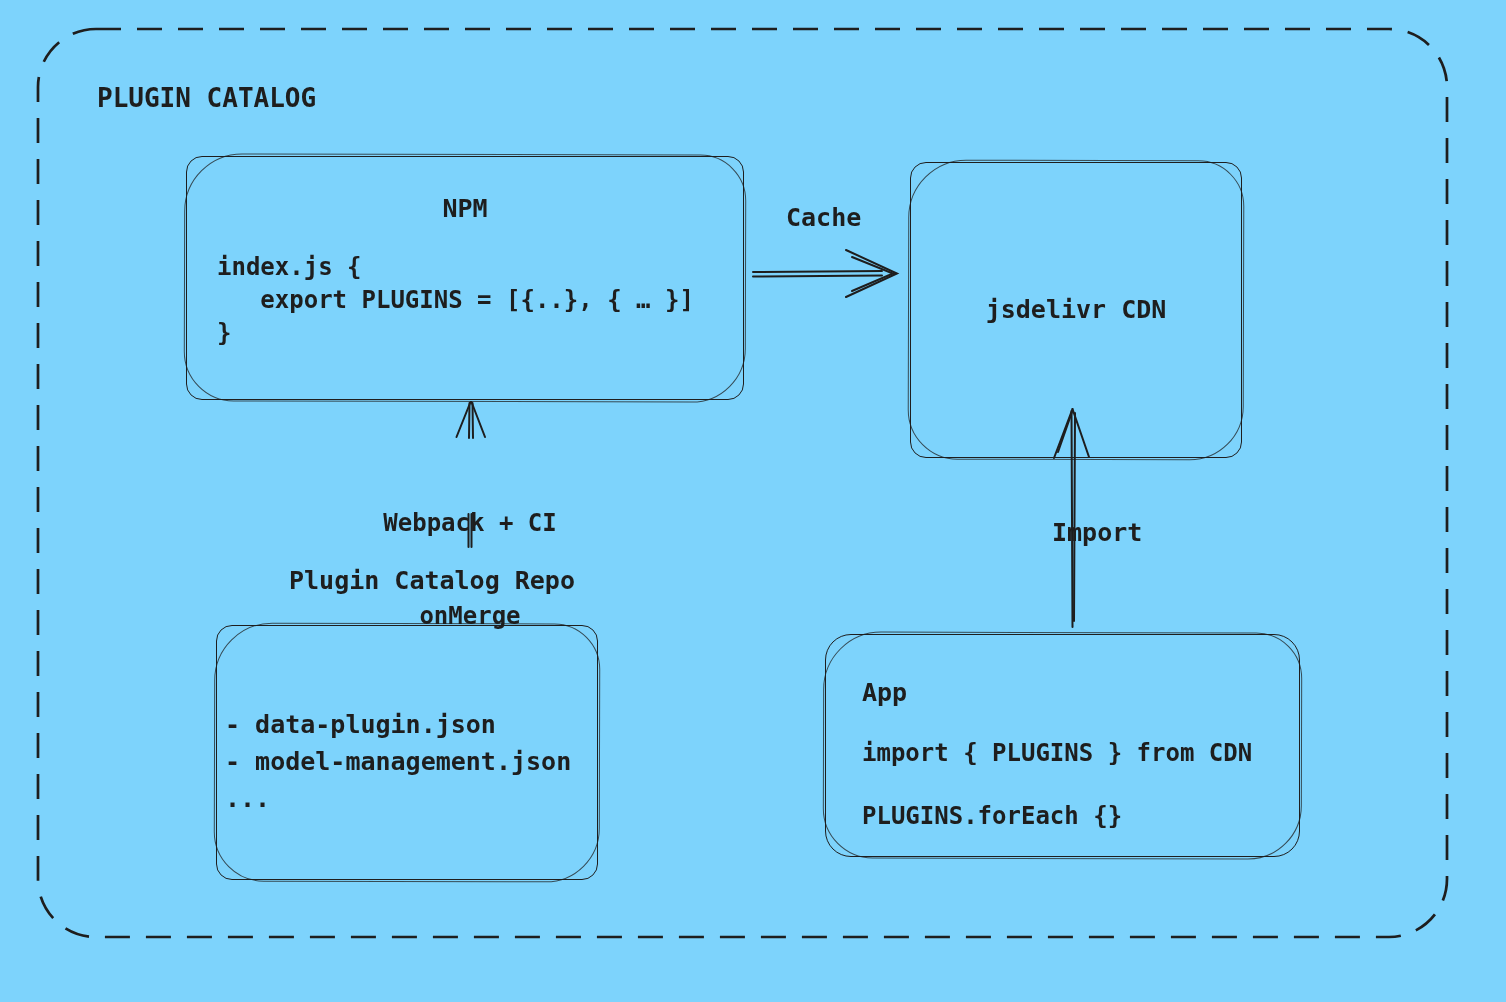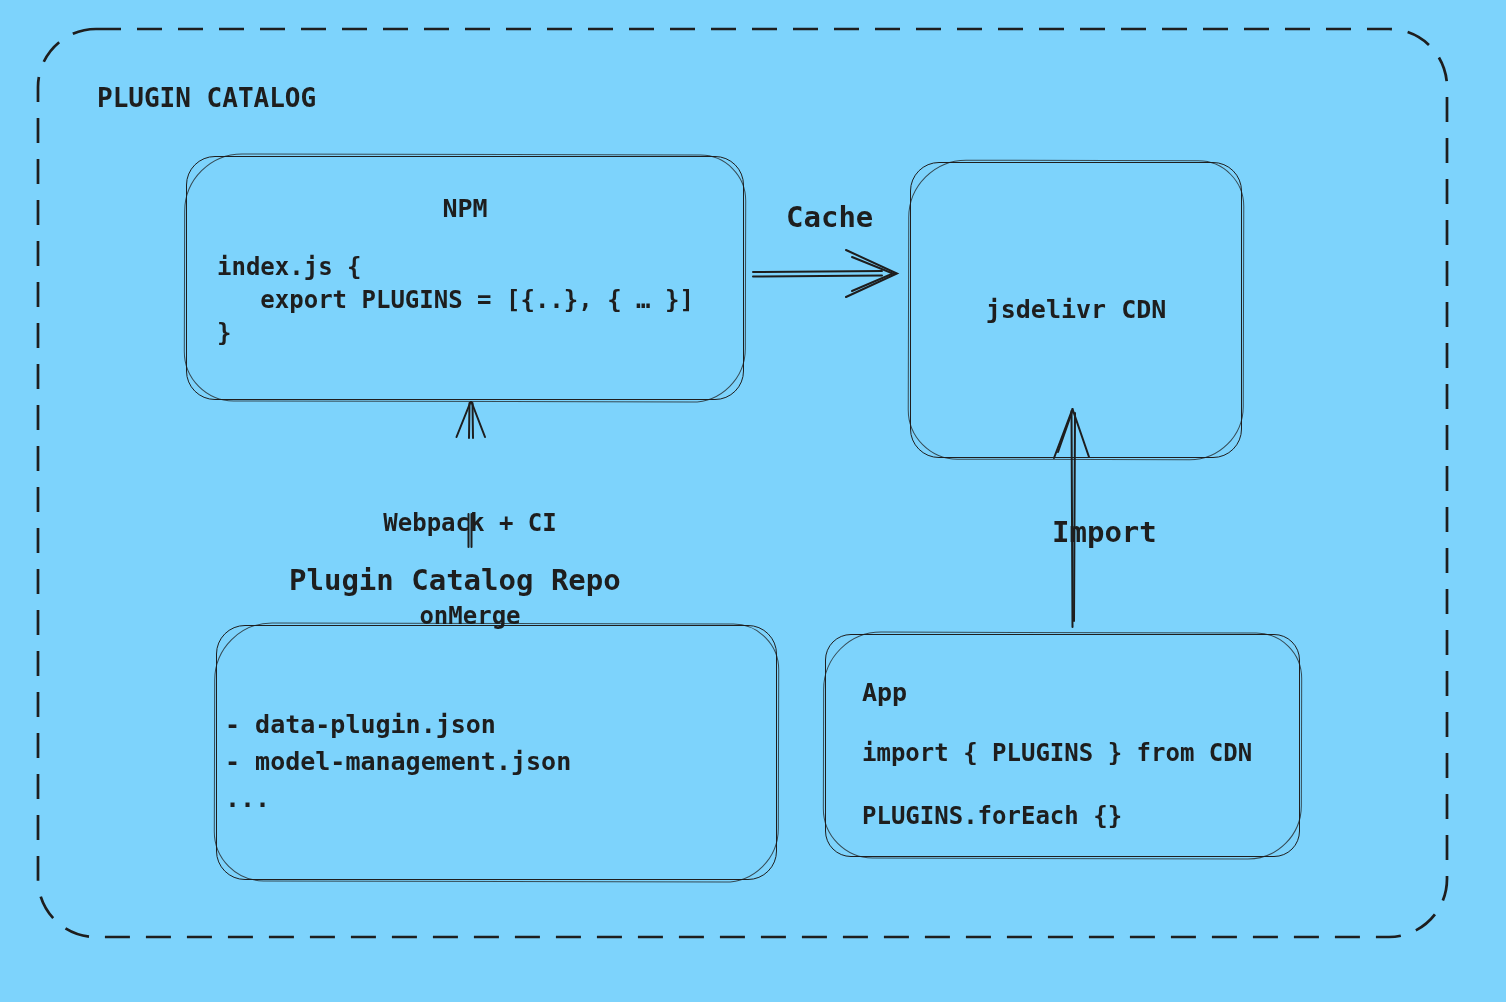--- a/index.html
+++ b/index.html
@@ -17,21 +17,21 @@
     position: absolute;
     left: 0; top: 0;
     width: 1506px; height: 1002px;
     pointer-events: none;
   }
   
   .box {
     position: absolute;
     box-sizing: border-box;
     border: 1.7px solid #1e1e1e;
-    border-radius: 29px;
+    border-radius: 16px;
     background: transparent;
   }
   .box::before {
     content: "";
     position: absolute;
     inset: -3px;
     border: 1.2px solid rgba(30,30,30,0.75);
     border-radius: 58px 46px 54px 50px;
     transform: rotate(0.15deg);
     pointer-events: none;
@@ -42,41 +42,41 @@
     line-height: 28px;
   }
   .code-line {
     font-size: 24px;
     font-weight: 600;
     line-height: 33px;
     white-space: pre;
   }
   .label {
     position: absolute;
-    font-size: 29px;
+    font-size: 25px;
     font-weight: 600;
     line-height: 31px;
     white-space: pre;
   }
   .diagram-title {
     position: absolute;
     left: 97px; top: 83px;
     font-size: 26px;
     font-weight: 600;
     white-space: pre;
   }
   
   .npm-box   { left: 186px; top: 156px; width: 558px; height: 244px; }
   .npm-box .box-heading { text-align: center; margin-top: 38px; }
   .npm-box .code-block  { margin: 28px 0 0 30px; }
   
   .cdn-box   { left: 910px; top: 162px; width: 332px; height: 296px;
                display: flex; align-items: center; justify-content: center; }
   
-  .repo-box  { left: 216px; top: 625px; width: 561px; height: 255px; }
+  .repo-box  { left: 216px; top: 625px; width: 382px; height: 255px; }
   .repo-box .code-block { margin: 80px 0 0 8px; }
   .repo-box .code-line  { font-size: 25px; line-height: 37px; }
   
   .app-box   { left: 825px; top: 634px; width: 475px; height: 223px; border-radius: 26px; }
   .app-box .inner { margin: 44px 0 0 36px; }
   .app-box .box-heading { line-height: 28px; }
   .app-box .code-line.l1 { margin-top: 30px; }
   .app-box .code-line.l2 { margin-top: 30px; }
   
   .cache-label   { left: 786px;  top: 202px; }

